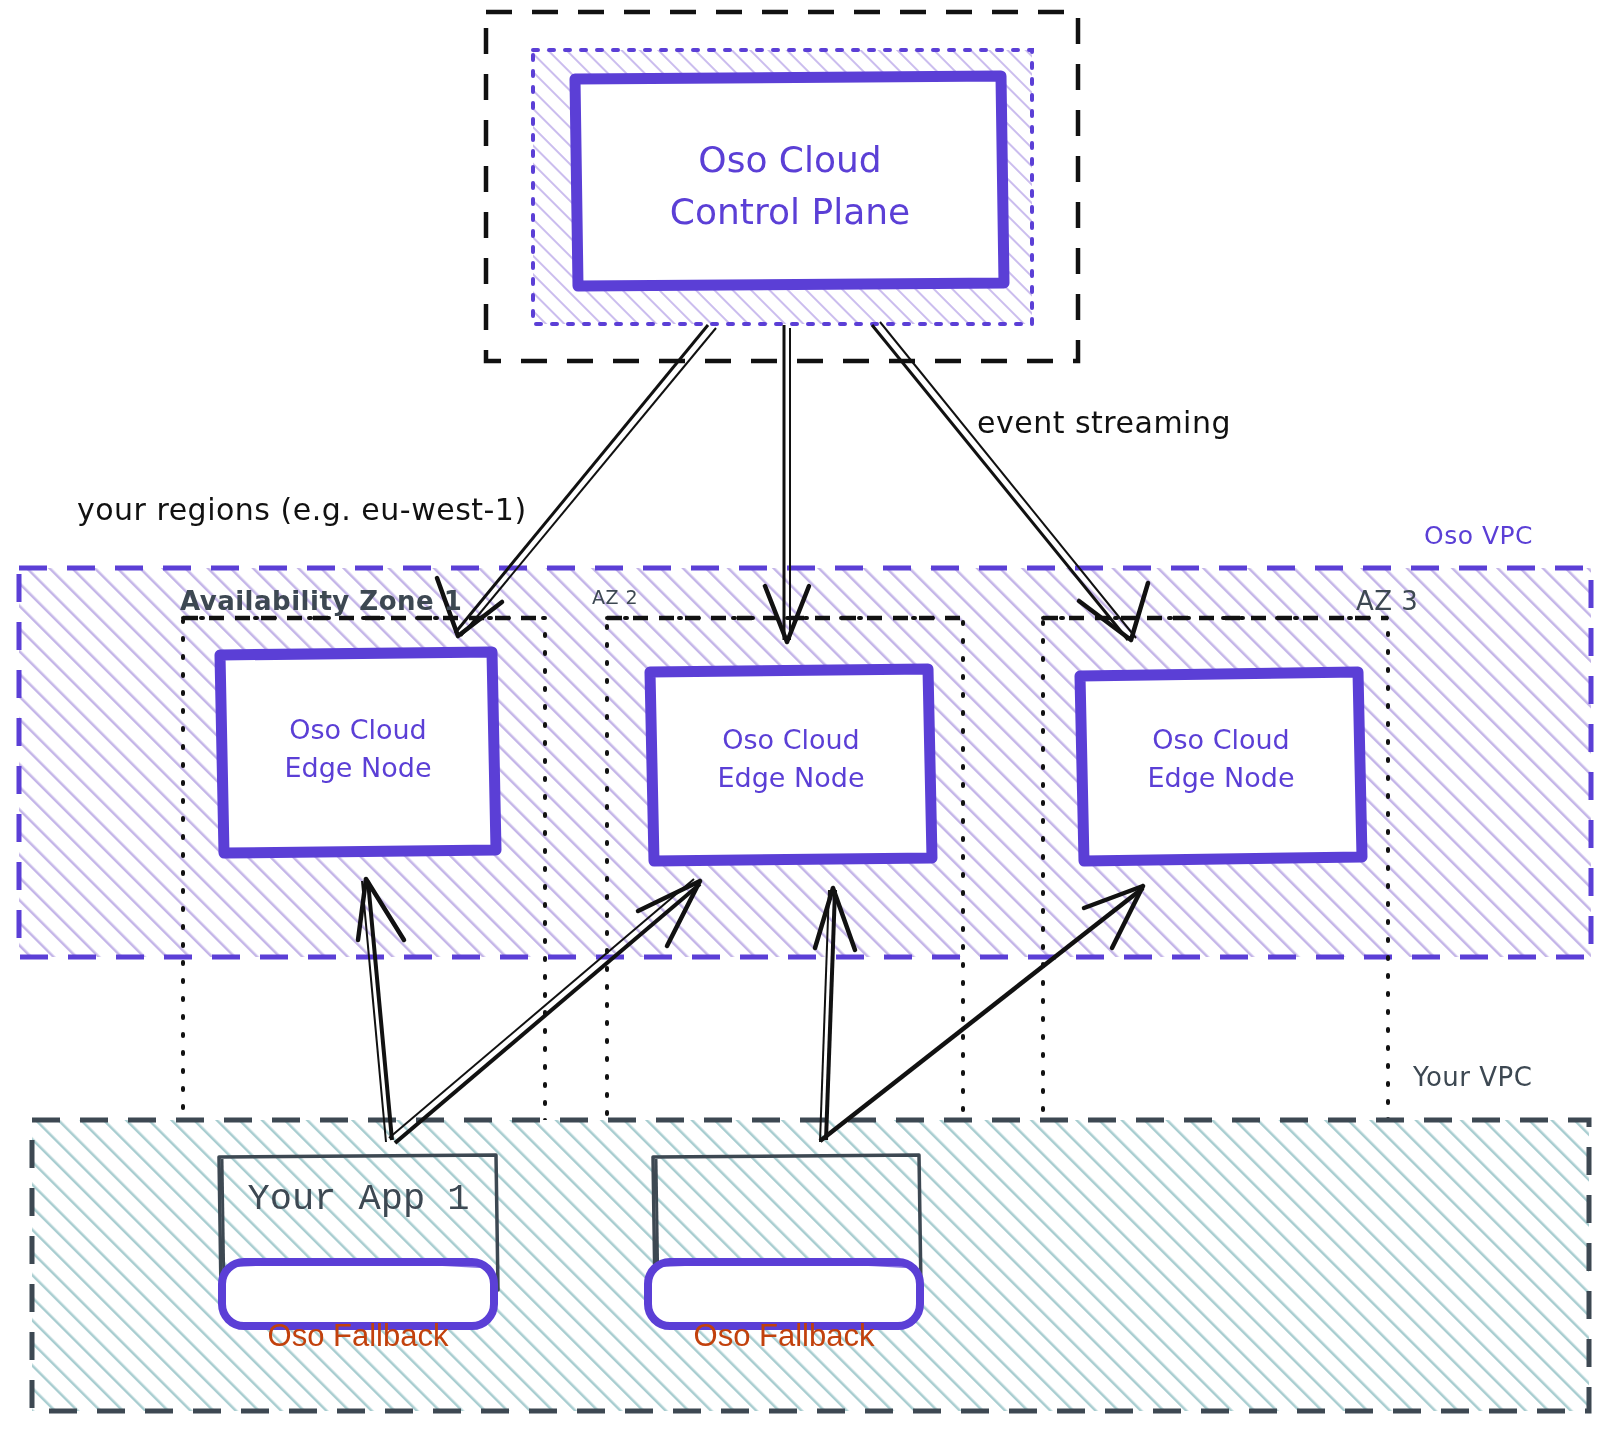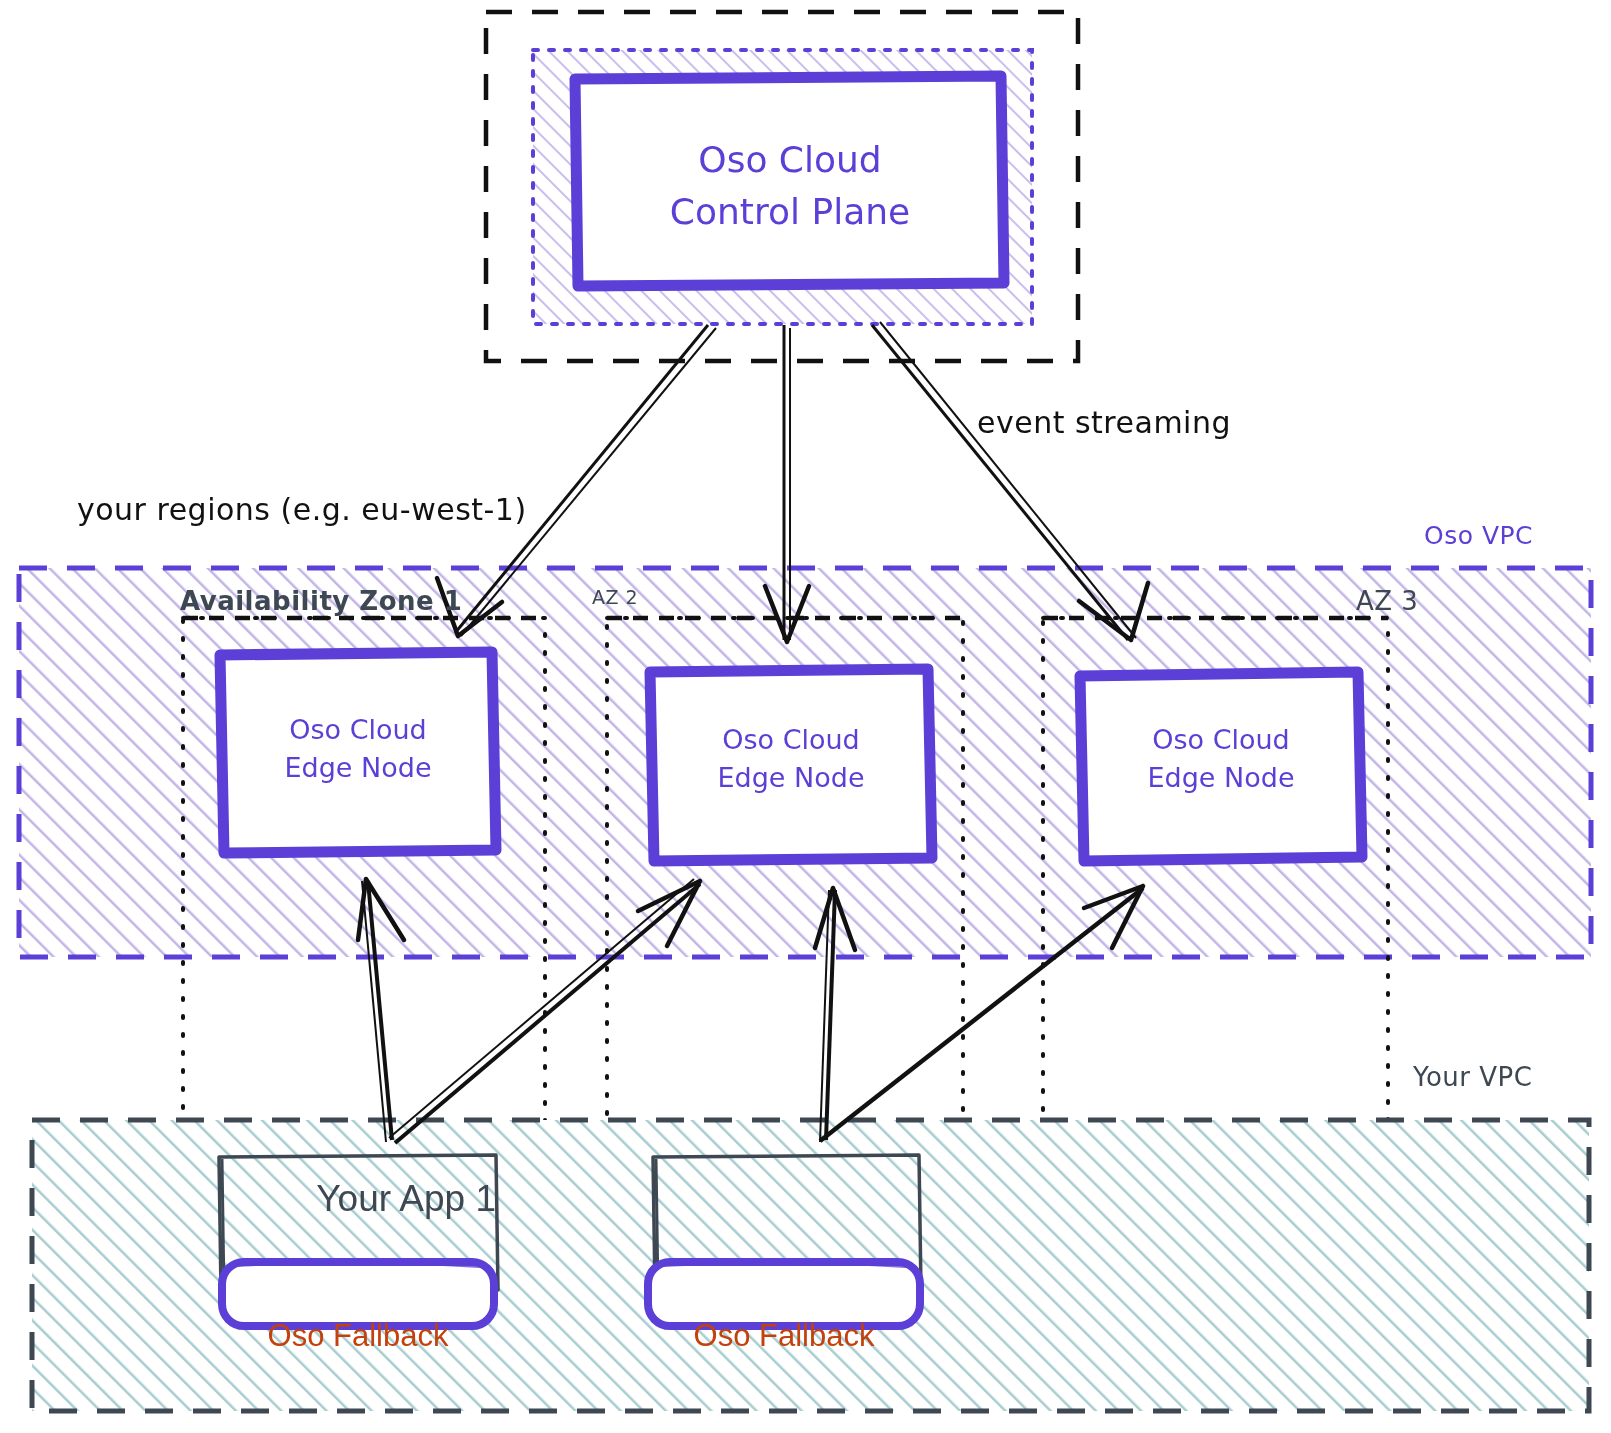--- a/index.html
+++ b/index.html
@@ -37,23 +37,23 @@
   .node-text {
     position: absolute;
     text-align: center;
     color: #5b3fd6;
     font-family: "DejaVu Sans", sans-serif;
     white-space: pre;
     line-height: 1.35;
   }
   .app-text {
     position: absolute;
-    text-align: right;
+    text-align: center;
     color: #3d4852;
-    font-family: Liberation Sans, sans-serif;
+    font-family: Liberation Mono, monospace;
     white-space: pre;
   }
   .fb-text {
     position: absolute;
     text-align: center;
     color: #c2410c;
     font-family: Liberation Sans, sans-serif;
     white-space: pre;
     margin-top: 41px;
   }

